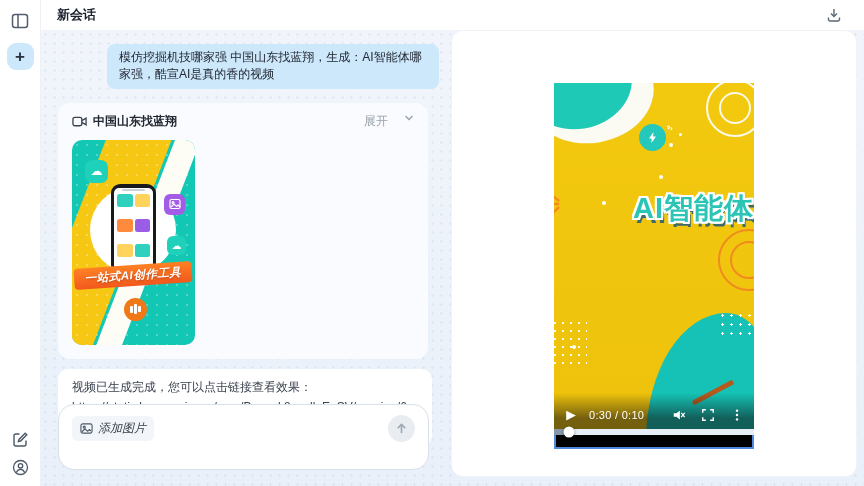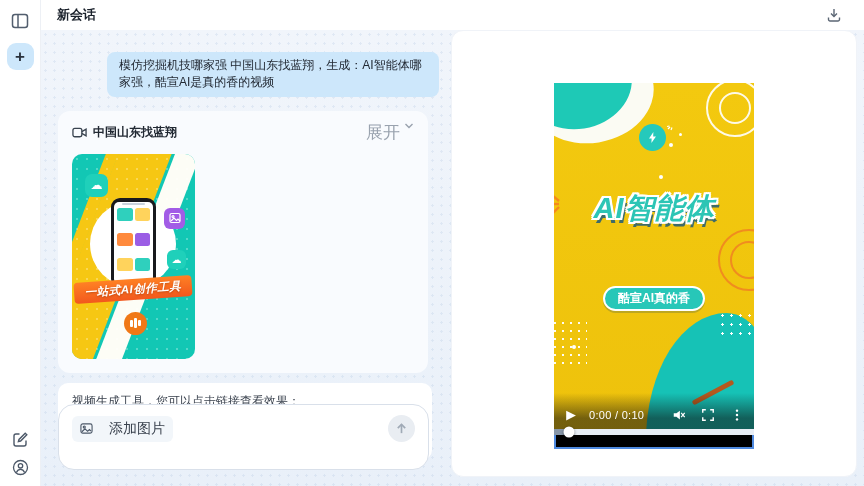--- a/index.html
+++ b/index.html
@@ -22,28 +22,28 @@
   .dl-btn { margin-left:auto; margin-right:22px; width:16px; height:16px; color:#5b6674; cursor:pointer; }
 
   
   .content { position:absolute; left:41px; top:30px; right:0; bottom:0;
              background:linear-gradient(180deg,#f1f5fb 0%,#e9f0f9 100%); }
   .content::before { content:""; position:absolute; inset:0;
              background-image:radial-gradient(rgba(165,190,220,.22) 1px, transparent 1.2px);
              background-size:9px 9px; pointer-events:none; }
 
   
-  .chat { position:absolute; left:0; top:0; bottom:0; width:408px; padding:22px 10px 0 17px; }
+  .chat { position:absolute; left:0; top:0; bottom:0; width:408px; padding:14px 10px 0 17px; }
   .user-bubble { margin-left:auto; width:fit-content; max-width:332px; background:#cde7fb;
                  border-radius:8px; padding:5px 12px; font-size:12px; line-height:1.45; color:#222933; }
   .tool-card { margin-top:14px; width:370px; background:#f9fbfe; border-radius:12px; padding:10px 14px 14px; }
   .tool-head { display:flex; align-items:center; }
   .tool-cam { width:15px; height:15px; color:#39434f; }
   .tool-title { font-size:12px; font-weight:bold; color:#222933; margin-left:6px; }
-  .expand { margin-left:auto; display:flex; gap:4px; font-size:17px; color:#99a2ae; cursor:pointer; }
+  .expand { margin-left:auto; display:flex; gap:16px; font-size:12px; color:#99a2ae; cursor:pointer; }
   .expand svg { width:10px; height:10px; }
 
   
   .thumb { margin-top:10px; width:123px; height:205px; border-radius:10px; position:relative;
            overflow:hidden; background:#12c7b4; cursor:pointer; }
   .thumb .dots-overlay { position:absolute; inset:0;
            background-image:radial-gradient(rgba(255,255,255,.28) 1px, transparent 1.1px); background-size:10px 10px; }
   .t-stripe { position:absolute; transform:rotate(21deg); }
   .t-s1 { left:6px; top:-36px; width:50px; height:290px; background:#f6c713; }
   .t-s2 { left:62px; top:-36px; width:24px; height:290px; background:#fdfdf6; }
@@ -72,22 +72,22 @@
                    font-size:12px; color:#39414d; line-height:1.65; }
   .result-url { word-break:break-all; cursor:pointer; }
 
   
   .composer { position:absolute; left:17px; bottom:16px; width:371px; height:66px; background:#fff;
               border:1px solid #d9e0ea; border-radius:16px; padding:10px 13px 8px; display:flex; flex-direction:column; }
   .composer textarea { border:none; outline:none; resize:none; background:transparent; flex:1;
               font-family:"Liberation Sans",sans-serif; font-size:12px; color:#333a44; }
   .composer textarea::placeholder { color:#9aa6b4; }
   .composer-row { display:flex; align-items:center; }
-  .add-img { display:flex; align-items:center; gap:16px; background:#f2f6fa; border-radius:6px;
-             padding:4px 8px; font-size:14px; color:#39414d; cursor:pointer; }
+  .add-img { display:flex; align-items:center; gap:5px; background:#f2f6fa; border-radius:6px;
+             padding:4px 8px; font-size:12px; color:#39414d; cursor:pointer;font-style:italic; }
   .add-img svg { width:13px; height:13px; color:#4c5868; }
   .send-btn { margin-left:auto; width:27px; height:27px; border-radius:50%; background:#e9edf2;
               display:flex; align-items:center; justify-content:center; cursor:pointer; }
   .send-btn svg { width:13px; height:13px; color:#a0aab6; }
 
   
   .preview-card { position:absolute; left:410px; top:0; right:7px; bottom:9px; background:#fff;
                   border-radius:12px; border:1px solid #f0f3f8; }
   .video { position:absolute; left:50%; transform:translateX(-50%); top:52px; width:200px; height:366px;
            display:flex; flex-direction:column; cursor:pointer; }
@@ -99,22 +99,22 @@
                  border-radius:50%; transform:rotate(-9deg); }
   .p-ring-w { position:absolute; border:2px solid rgba(255,255,255,.9); border-radius:50%; }
   .p-rw1 { right:-10px; top:-4px; width:58px; height:58px; }
   .p-rw2 { right:3px; top:9px; width:32px; height:32px; }
   .p-bolt { position:absolute; left:85px; top:41px; width:27px; height:27px; border-radius:50%;
             background:#25c9bb; display:flex; align-items:center; justify-content:center; }
   .p-bolt svg { width:13px; height:13px; }
   .p-spark { position:absolute; left:112px; top:34px; width:10px; height:10px; color:#fff; }
   .p-dot { position:absolute; background:#fff; border-radius:50%; }
   .p-star { position:absolute; left:-6px; top:108px; width:22px; height:26px; color:#f5891d; }
-  .p-title1 { position:absolute; left:0; right:0; top:106px; text-align:center; font-size:29px; font-weight:bold;
-              font-style:italic; letter-spacing:1px; color:#2cc5b5; white-space:nowrap;
+  .p-title1 { position:absolute; left:0; right:0; top:106px; text-align:right; font-size:29px; font-weight:bold;
+              letter-spacing:1px; color:#2cc5b5; white-space:nowrap;
               text-shadow:-2px -2px 0 #fff,0 -2px 0 #fff,2px -2px 0 #fff,-2px 0 0 #fff,2px 0 0 #fff,
                           -2px 2px 0 #fff,0 2px 0 #fff,2px 2px 0 #fff,3px 5px 0 rgba(42,96,115,.9); }
   .p-title2 { position:absolute; left:0; right:0; top:142px; text-align:center; font-size:34px; font-weight:bold;
               font-style:italic; letter-spacing:2px; color:#f79b1e; white-space:nowrap;
               text-shadow:-2px -2px 0 #fff,0 -2px 0 #fff,2px -2px 0 #fff,-2px 0 0 #fff,2px 0 0 #fff,
                           -2px 2px 0 #fff,0 2px 0 #fff,2px 2px 0 #fff,3px 5px 0 rgba(163,84,10,.85); }
   .p-pill { position:absolute; top:203px; left:50%; transform:translateX(-50%); background:#27c7b8;
             border:2px solid #fff; border-radius:14px; padding:2px 13px; color:#fff; font-size:12px;
             font-weight:bold; white-space:nowrap; box-shadow:0 2px 0 rgba(40,80,90,.25); }
   .p-ring-o { position:absolute; border:2px solid #f08c1f; border-radius:50%; }
@@ -236,21 +236,21 @@
         <div class="fi fi-chart">
           <i style="height:7px"></i>
             <i style="height:10px"></i>
             <i style="height:6px"></i>
         </div>
         <div class="t-banner">一站式AI创作工具</div>
       </div>
     </div>
 
     <div class="result-bubble">
-      <div>视频生成工具，您可以点击链接查看效果：</div>
+      <div>视频已生成完成，您可以点击链接查看效果：</div>
       <div class="result-url">https://static.kuxuanai.com/user/Bqmmk8gyallqEoSV/session/6asinx24zV2JBk8J/videos/video-1761217995401-8cOssD.mp4</div>
     </div>
 
     <div class="composer">
       <div class="composer-row">
         <div class="add-img">
           <svg viewBox="0 0 14 14" fill="none" stroke="currentColor" stroke-width="1.2">
             <rect x="1" y="2" width="12" height="10" rx="2"></rect>
               <circle cx="4.6" cy="5.4" r="1.1"></circle>
             <path d="M2 10.5l3.4-3.2 2.8 2.7 2-1.8 1.8 1.6"></path>
@@ -296,35 +296,34 @@
 
         <div class="p-star">
           <svg viewBox="0 0 22 26" stroke="currentColor" stroke-width="2.4" fill="none">
             <path d="M2 13h9"></path>
               <path d="M4 4l7 6"></path>
               <path d="M4 23l7-7"></path>
           </svg>
         </div>
 
         <div class="p-title1">AI智能体</div>
-        <div class="p-pill">酷宣AI真的香</div>
 
         <div class="p-ring-o p-ro1"></div>
         <div class="p-ring-o p-ro2"></div>
         <div class="p-dotgrid"></div>
         <div class="p-circle-o"></div>
         <div class="p-wave"></div>
         <div class="p-wave-dots"></div>
         <div class="p-stick"></div>
 
         <div class="controls">
           <svg class="ctrl-play" viewBox="0 0 12 12" fill="#fff">
             <path d="M2 1.5l9 4.5-9 4.5z"></path>
           </svg>
-          <span class="ctrl-time">0:00 / 0:10</span>
+          <span class="ctrl-time">0:30 / 0:10</span>
           <span class="ctrl-right">
             <svg viewBox="0 0 16 16" fill="#fff">
               <path d="M2 6v4h3l4 3V3L5 6H2z"></path>
               <path d="M10.5 5.5l4 5M14.5 5.5l-4 5" stroke="#fff" stroke-width="1.4"></path>
             </svg>
             <svg viewBox="0 0 16 16" fill="none" stroke="#fff" stroke-width="1.6">
               <path d="M2 5.5V2h3.5"></path>
                 <path d="M10.5 2H14v3.5"></path>
                 <path d="M14 10.5V14h-3.5"></path>
                 <path d="M5.5 14H2v-3.5"></path>

